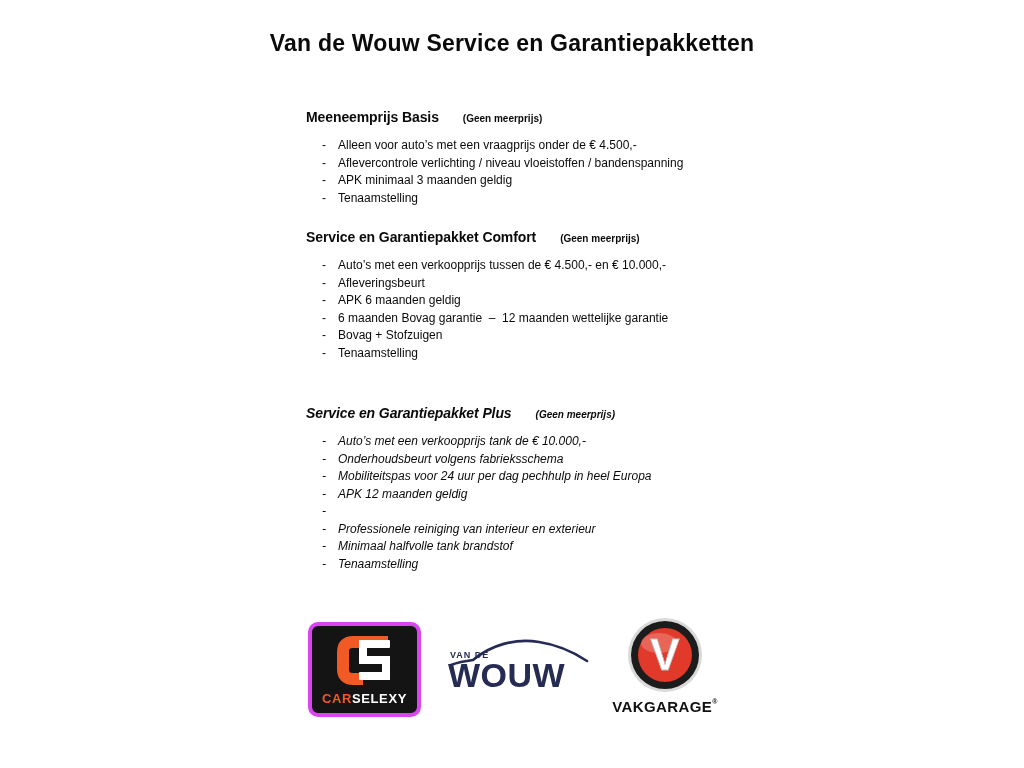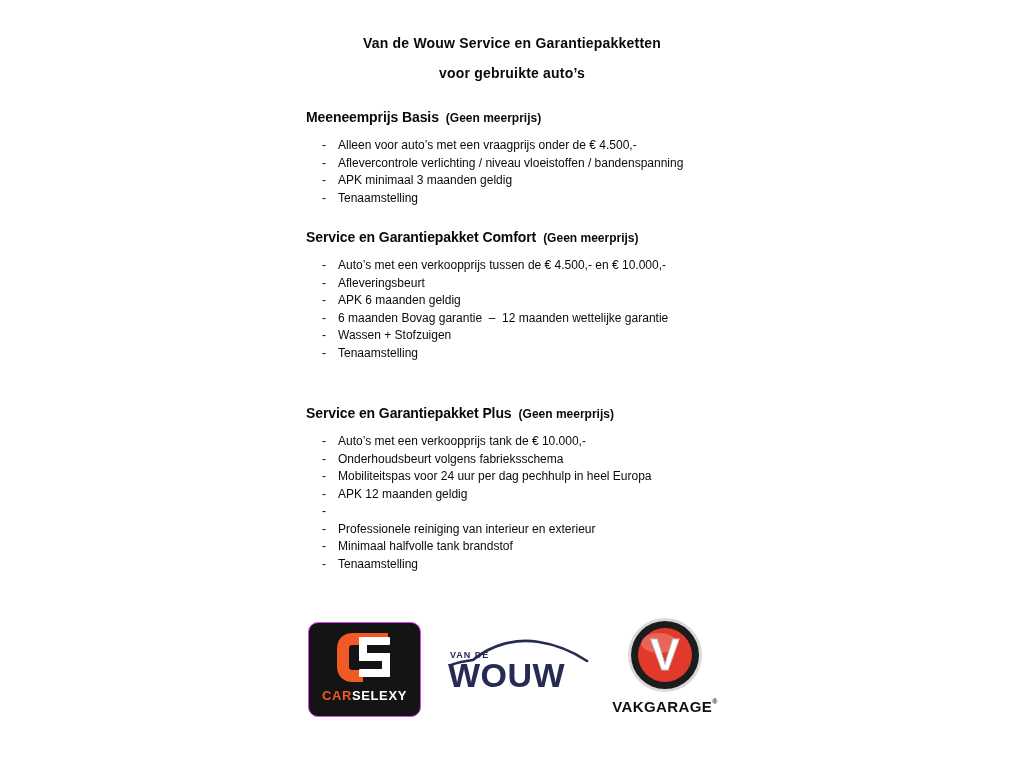--- a/index.html
+++ b/index.html
@@ -23,65 +23,65 @@
     height:768px;
     background:#ffffff;
     margin:0 auto;
     overflow:hidden;
   }
   .title{
     position:absolute;
     top:28px; left:0;
     width:1024px;
     text-align:center;
-    font-size:14px;
+    font-size:23px;
     font-weight:bold;
     line-height:30px;
     letter-spacing:0.2px;
   }
   .section{
     position:absolute;
     left:306px;
     width:430px;
   }
   .section-1{top:108px;}
   .section-2{top:228px;}
-  .section-3{top:404px;}
+  .section-3{top:404px;font-style:italic;}
   .section-heading{
     font-size:14px;
     font-weight:bold;
     letter-spacing:-0.1px;
     line-height:19px;
   }
   .heading-note{
-    font-size:12px;
+    font-size:10px;
     font-weight:bold;
     letter-spacing:0;
-    margin-left:7px;
+    margin-left:24px;
   }
   .list{margin-top:9px;}
   .li{
     display:flex;
     font-size:12px;
     line-height:17.5px;
   }
   .dash{
     width:16px;
     margin-left:16px;
     flex-shrink:0;
   }
   .li-text{white-space:pre-wrap;}
 
   
   .logo-carselexy{
     position:absolute;
     left:308px; top:622px;
     width:113px; height:95px;
     background:var(--carselexy-black);
-    border:1px solid #d946ef;
+    border:4px solid #d946ef;
     border-radius:10px;
     display:flex;
     flex-direction:column;
     align-items:center;
   }
   .cs-emblem{margin-top:9px;}
   .cs-c{
     fill:none;
     stroke:var(--carselexy-orange);
     stroke-width:12;
@@ -156,21 +156,20 @@
     vertical-align:top;
   }
 </style>
 </head>
 <body>
 
 <div class="page">
 
   <div class="title">
     <div>Van de Wouw Service en Garantiepakketten</div>
-    <div>voor gebruikte auto’s</div>
   </div>
 
   <div class="section section-1">
     <div class="section-heading"><span>Meeneemprijs Basis</span><span class="heading-note">(Geen meerprijs)</span></div>
     <div class="list">
       <div class="li">
           <span class="dash">-</span>
           <span class="li-text">Alleen voor auto’s met een vraagprijs onder de € 4.500,-</span>
         </div>
       <div class="li">
@@ -202,21 +201,21 @@
       <div class="li">
           <span class="dash">-</span>
           <span class="li-text">APK 6 maanden geldig</span>
         </div>
       <div class="li">
           <span class="dash">-</span>
           <span class="li-text">6 maanden Bovag garantie  –  12 maanden wettelijke garantie</span>
         </div>
       <div class="li">
           <span class="dash">-</span>
-          <span class="li-text">Wassen + Stofzuigen</span>
+          <span class="li-text">Bovag + Stofzuigen</span>
         </div>
       <div class="li">
           <span class="dash">-</span>
           <span class="li-text">Tenaamstelling</span>
         </div>
     </div>
   </div>
 
   <div class="section section-3">
     <div class="section-heading"><span>Service en Garantiepakket Plus</span><span class="heading-note">(Geen meerprijs)</span></div>

